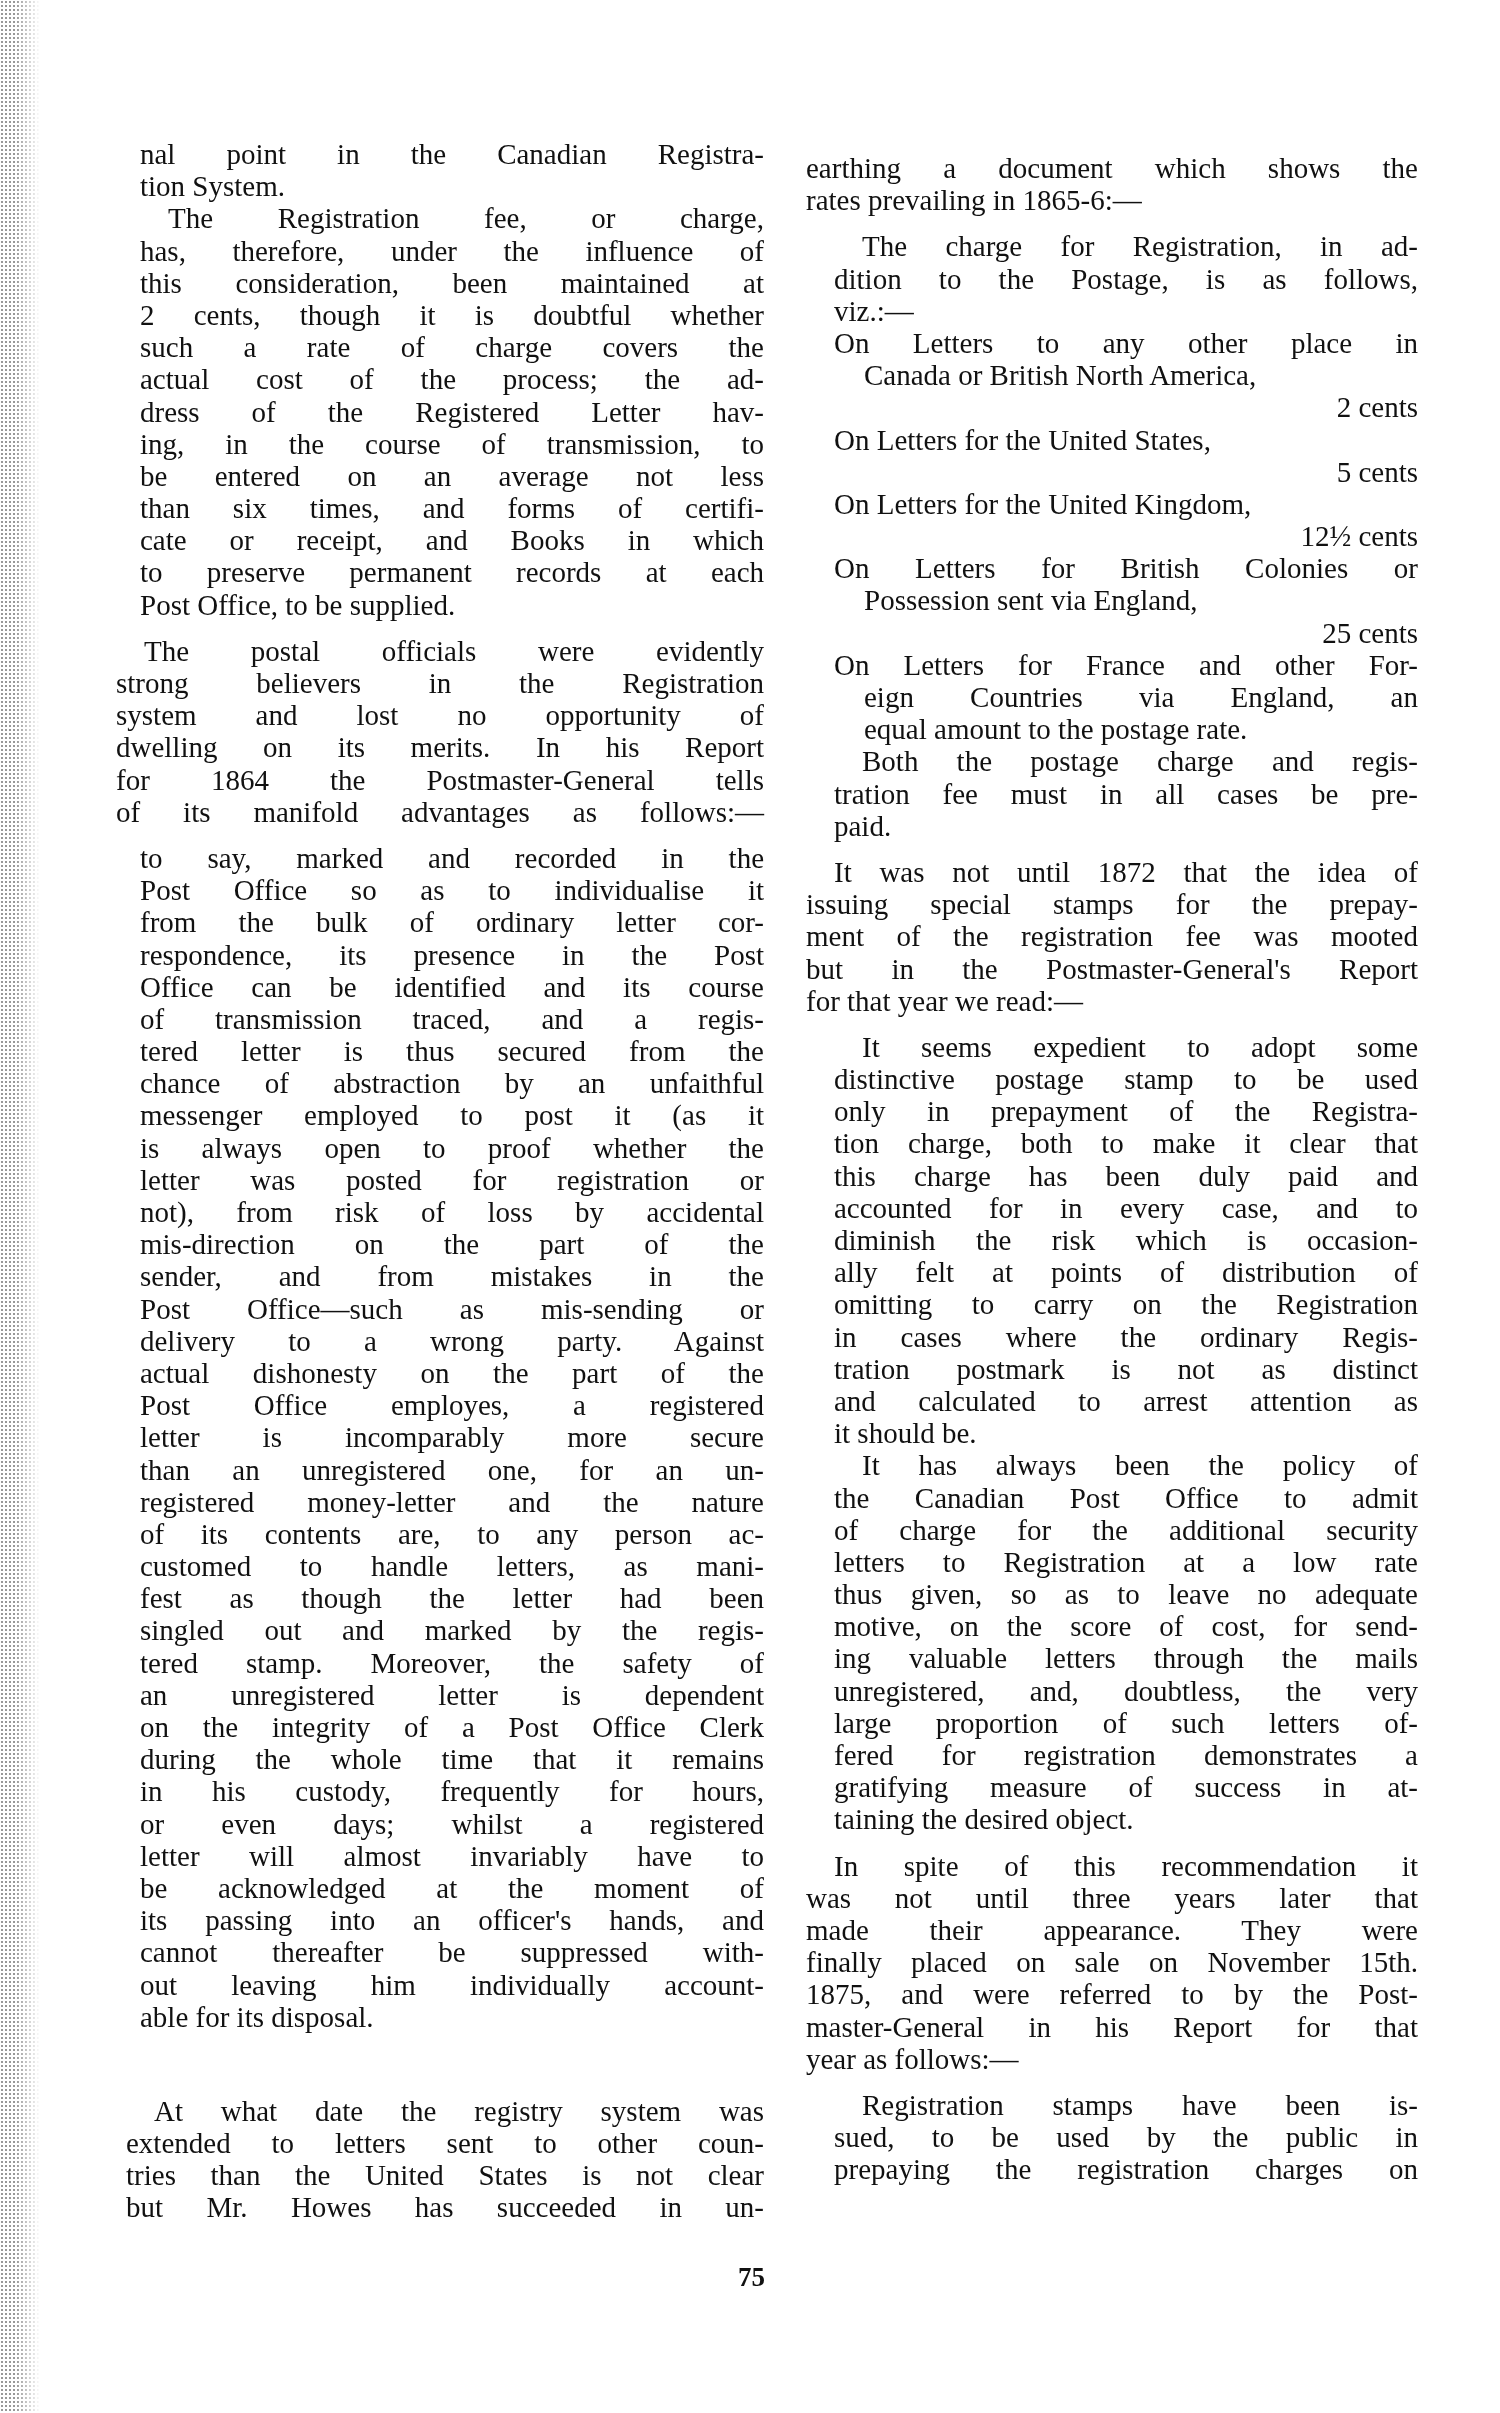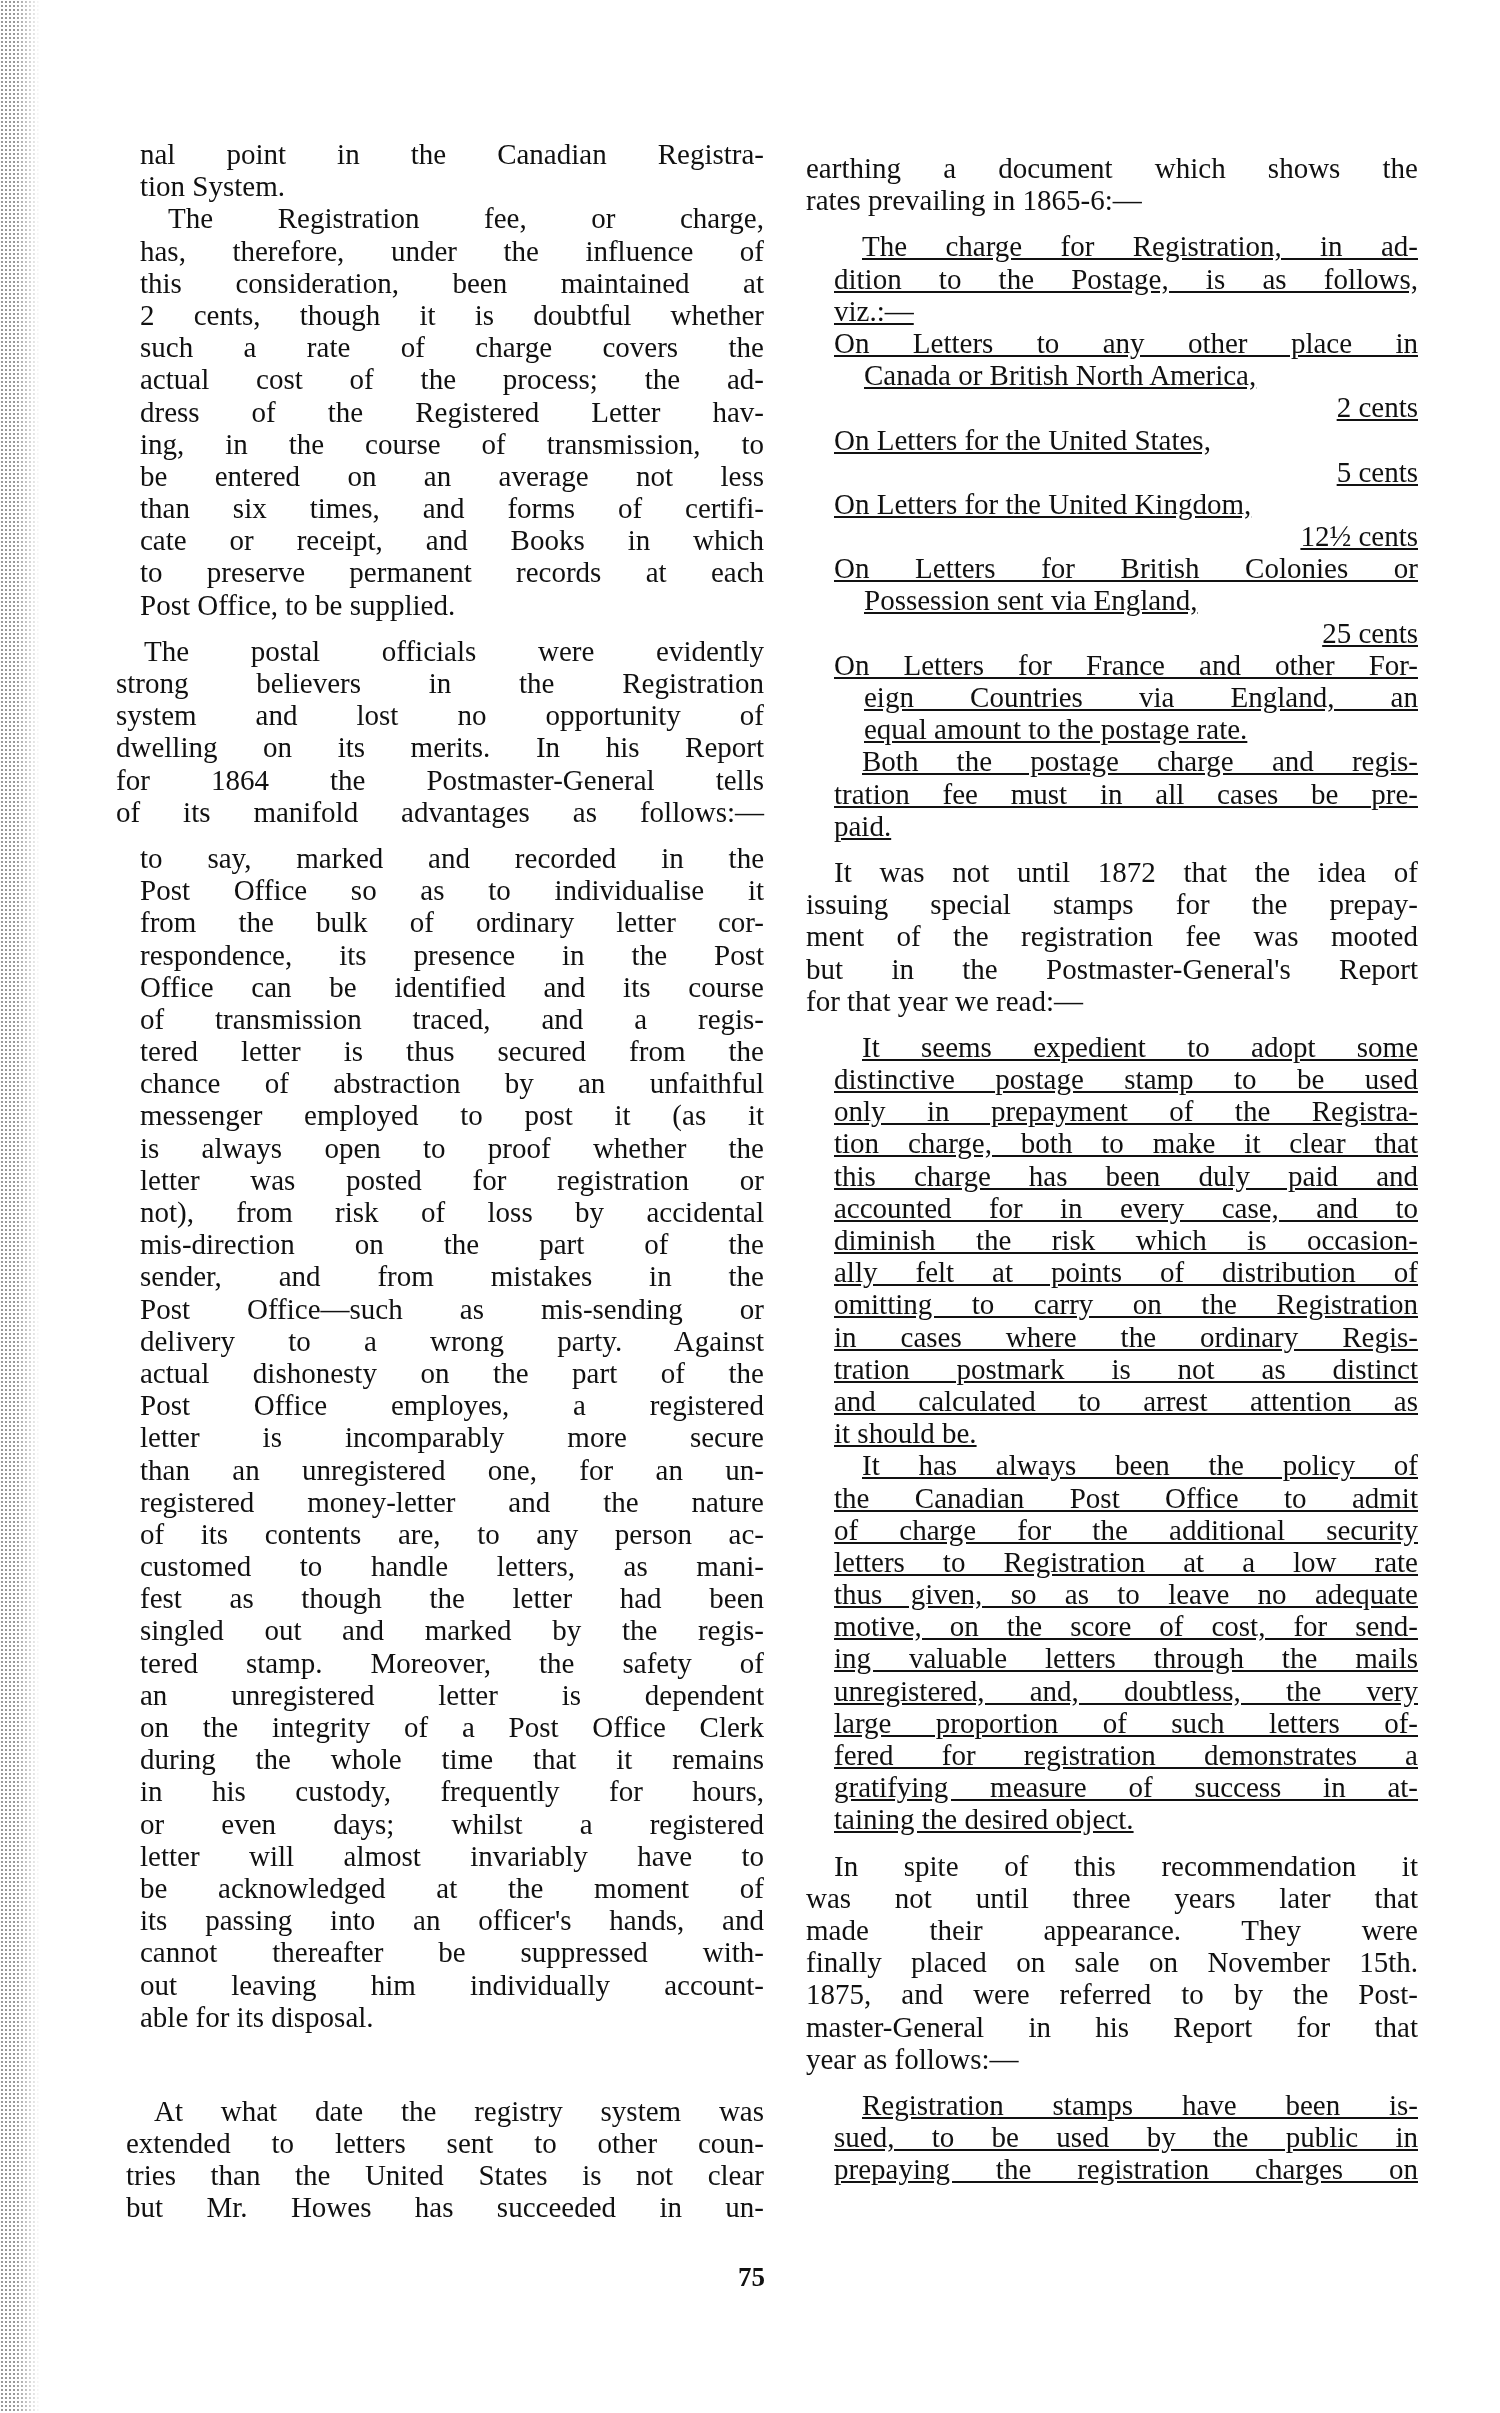--- a/index.html
+++ b/index.html
@@ -25,21 +25,21 @@
     display: block;
     height: 32.2px;
     line-height: 32.2px;
     white-space: nowrap;
     text-align: justify;
     text-align-last: justify;
   }
   .line.last { text-align-last: left; }
   .line.right { text-align: left; text-align-last: right; }
   .block { display: block; }
-  .quote { padding-left: 28px; text-decoration: underline; }
+  .quote { padding-left: 28px; }
   .indent1 { text-indent: 28px; }
   .hang { padding-left: 30px; }
   .gap { height: 14px; }
   .page-number {
     position: absolute; left: 738px; top: 2262px;
     font-family: "Liberation Serif", "DejaVu Serif", serif;
     font-size: 27px; font-weight: bold; color: #111;
   }
 </style>
 </head>

